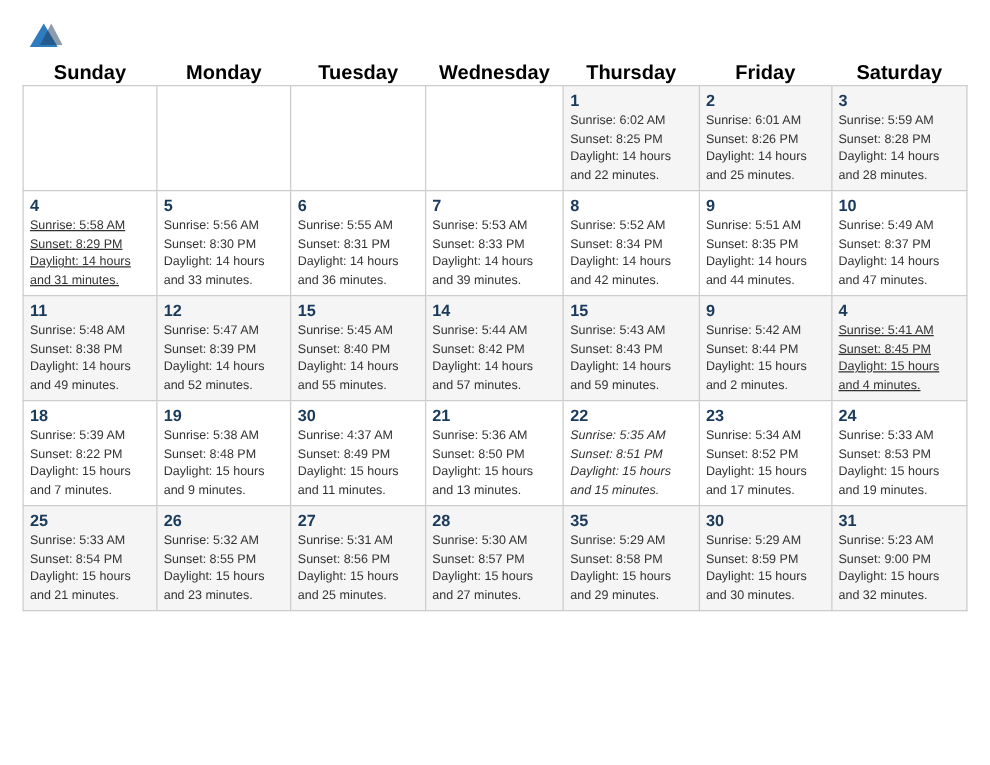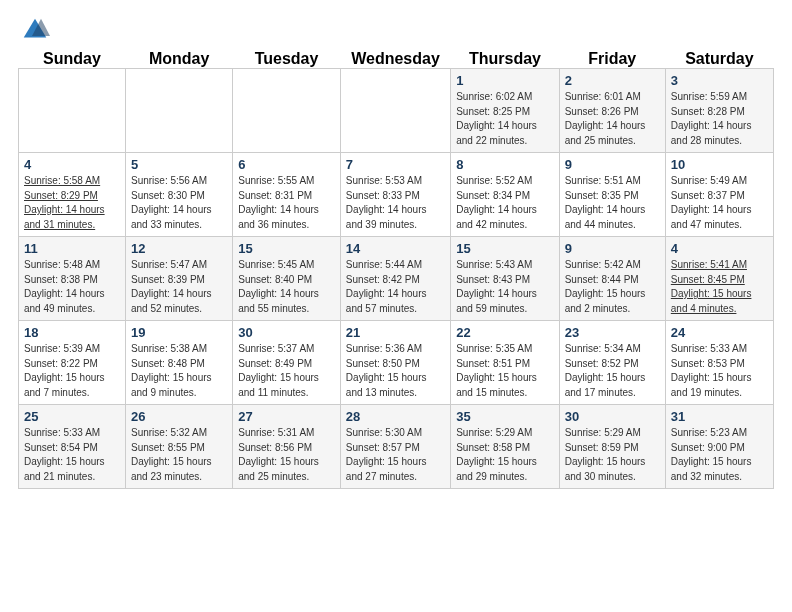--- a/index.html
+++ b/index.html
@@ -195,35 +195,35 @@
           </td>
           <td>
             <span class="day-num">19</span>
             <div class="day-info" style="white-space: pre-line;">Sunrise: 5:38 AM
 Sunset: 8:48 PM
 Daylight: 15 hours
 and 9 minutes.</div>
           </td>
           <td>
             <span class="day-num">30</span>
-            <div class="day-info" style="white-space: pre-line;">Sunrise: 5:37 AM
+            <div class="day-info" style="white-space: pre-line;">Sunrise: 4:37 AM
 Sunset: 8:49 PM
 Daylight: 15 hours
 and 11 minutes.</div>
           </td>
           <td>
             <span class="day-num">21</span>
             <div class="day-info" style="white-space: pre-line;">Sunrise: 5:36 AM
 Sunset: 8:50 PM
 Daylight: 15 hours
 and 13 minutes.</div>
           </td>
           <td>
             <span class="day-num">22</span>
-            <div class="day-info" style="white-space: pre-line;">Sunrise: 5:35 AM
+            <div class="day-info" style="white-space: pre-line; font-style: italic;">Sunrise: 5:35 AM
 Sunset: 8:51 PM
 Daylight: 15 hours
 and 15 minutes.</div>
           </td>
           <td>
             <span class="day-num">23</span>
             <div class="day-info" style="white-space: pre-line;">Sunrise: 5:34 AM
 Sunset: 8:52 PM
 Daylight: 15 hours
 and 17 minutes.</div>

